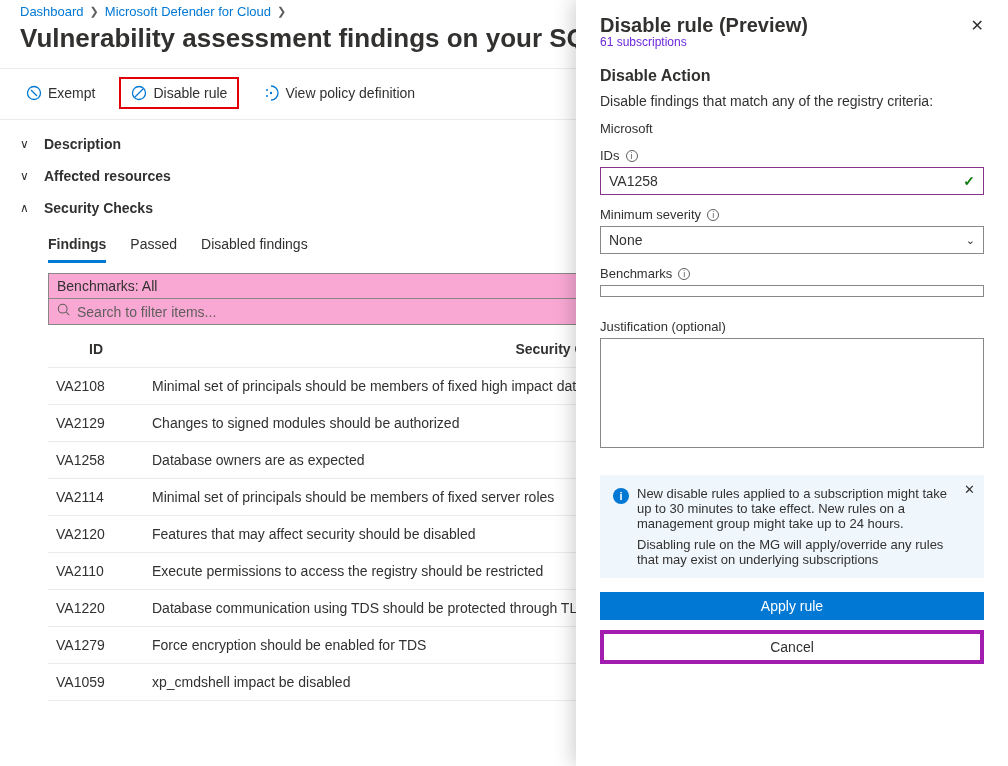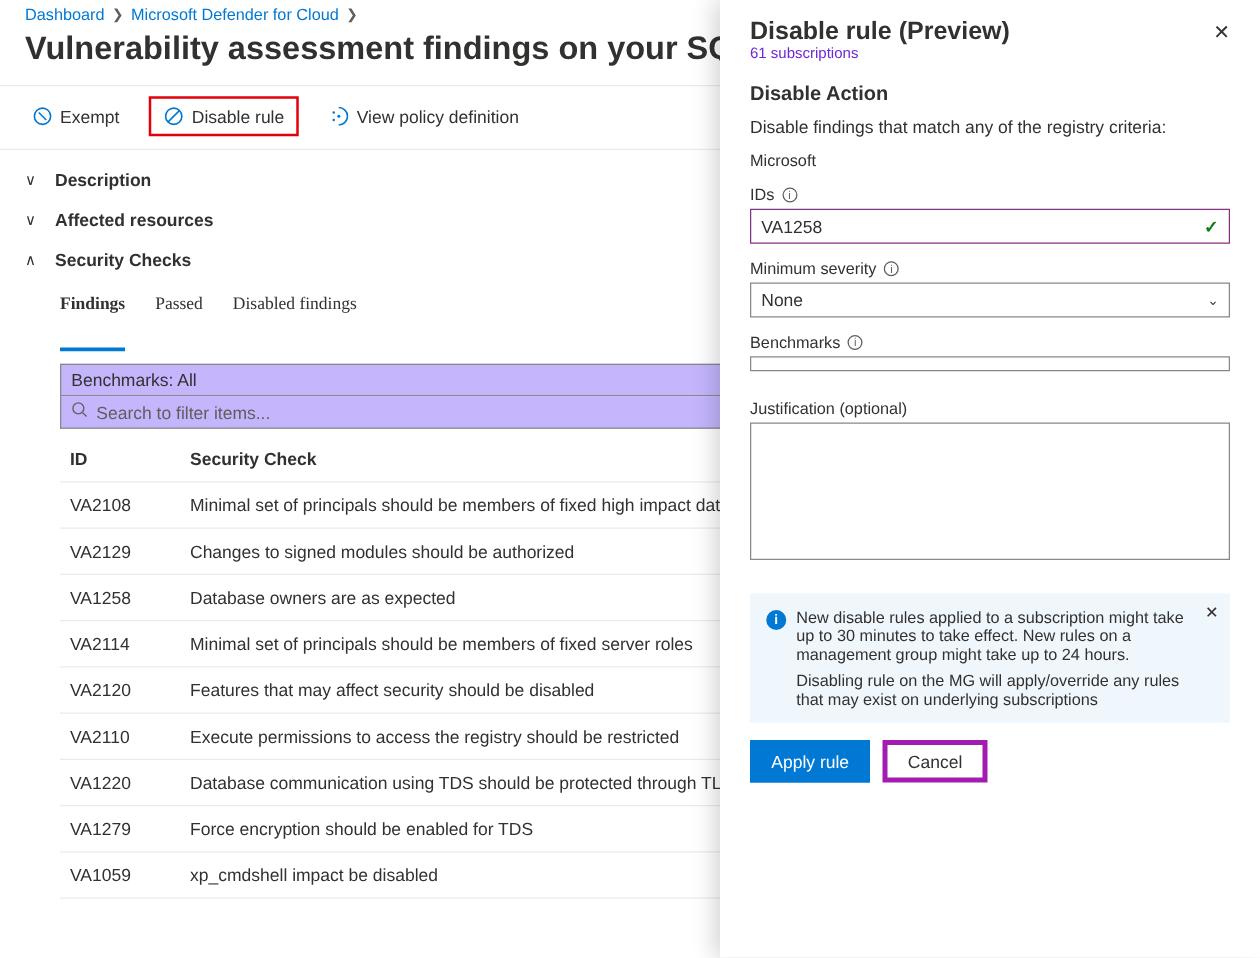--- a/index.html
+++ b/index.html
@@ -15,47 +15,47 @@
   .page-title { font-size: 26px; font-weight: 600; padding: 4px 20px 14px 20px; white-space: nowrap; overflow: hidden; }
   .toolbar { display: flex; align-items: center; gap: 18px; padding: 8px 20px 10px 20px; border-top: 1px solid #edebe9; border-bottom: 1px solid #edebe9; }
   .tbtn { display: flex; align-items: center; gap: 6px; cursor: pointer; font-size: 14px; padding: 4px 6px; }
   .tbtn .ic { width: 16px; height: 16px; display: flex; align-items: center; justify-content: center; }
   .highlight-box { border: 2px solid #e3000b; padding: 2px 4px; }
   .accordion { padding: 8px 20px 0 20px; }
   .acc-row { display: flex; align-items: center; gap: 10px; padding: 8px 0; cursor: pointer; }
   .acc-row .chev { width: 14px; font-size: 12px; }
   .acc-row .lbl { font-weight: 600; }
   .tabs { display: flex; gap: 24px; padding: 6px 6px 0 28px; }
-  .tab { padding: 6px 0 26px 0; cursor: pointer; font-family: Liberation Serif, serif; }
+  .tab { padding: 6px 0 8px 0; cursor: pointer; }
   .tab.active { font-weight: 600; border-bottom: 3px solid #0078d4; }
   .filter-area { padding: 10px 0 0 28px; }
-  .fld { width: 100%; border: 1px solid #8a8886; padding: 4px 8px; font-size: 14px; background: #c4b5fd; }
+  .fld { width: 100%; border: 1px solid #8a8886; padding: 4px 8px; font-size: 14px; background: #f9a8d4; }
   .fld.search { display: flex; align-items: center; gap: 6px; color: #605e5c; border-top: none; }
   .tbl { width: calc(100% - 28px); margin-left: 28px; border-collapse: collapse; margin-top: 6px; }
-  .tbl th { text-align: left; font-weight: 600; font-size: 14px; padding: 10px 8px; border-bottom: 1px solid #edebe9; }
+  .tbl th { text-align: center; font-weight: 600; font-size: 14px; padding: 10px 8px; border-bottom: 1px solid #edebe9; }
   .tbl td { padding: 10px 8px; border-bottom: 1px solid #edebe9; font-size: 14px; white-space: nowrap; overflow: hidden; text-overflow: ellipsis; max-width: 380px; }
   .footer-btns { display: flex; gap: 10px; padding: 30px 0 0 20px; }
   
   .panel { position: absolute; top: 0; right: 0; bottom: 0; width: 432px; background: #fff; box-shadow: -4px 0 18px rgba(0,0,0,0.18); padding: 14px 24px 18px 24px; overflow-y: auto; }
   .panel-title-row { display: flex; align-items: center; justify-content: space-between; }
   .panel-title { font-size: 20px; font-weight: 600; }
   .panel-sub { font-size: 12px; color: #6d28d9; margin-top: -2px; }
   .section-h { font-size: 16px; font-weight: 600; margin-top: 18px; }
   .section-desc { font-size: 14px; margin-top: 8px; }
   .param-lbl { font-size: 13px; margin-top: 12px; display: flex; align-items: center; gap: 6px; }
   .info-ic { width: 12px; height: 12px; border: 1px solid #605e5c; border-radius: 50%; display: inline-flex; align-items: center; justify-content: center; font-size: 9px; color: #605e5c; }
   .input-box { width: 100%; border: 1px solid #8a8886; padding: 5px 8px; font-size: 14px; margin-top: 4px; display: flex; align-items: center; justify-content: space-between; background: #fff; }
   .input-box.ids { border: 1px solid #853187; }
   .check-ic { color: #107c10; font-weight: bold; }
   .select-caret { font-size: 11px; }
   .justify-box { width: 100%; height: 110px; border: 1px solid #8a8886; margin-top: 4px; resize: none; }
   .notice { background: #eff6fc; border: 1px solid #eff6fc; padding: 10px 26px 10px 12px; margin-top: 24px; font-size: 13px; position: relative; display: flex; gap: 8px; }
   .notice .info-fill { width: 16px; height: 16px; background: #0078d4; border-radius: 50%; color: #fff; display: flex; align-items: center; justify-content: center; font-size: 11px; font-weight: bold; flex-shrink: 0; margin-top: 2px; }
   .notice .close-x { position: absolute; top: 6px; right: 8px; cursor: pointer; font-size: 13px; }
-  .panel-actions { display: flex; gap: 10px; margin-top: 14px; }
+  .panel-actions { display: flex; gap: 10px; margin-top: 14px; flex-direction: column; }
   .btn-primary { background: #0078d4; color: #fff; border: 1px solid #0078d4; padding: 5px 16px; cursor: pointer; font-size: 14px; }
   .btn-secondary { background: #fff; color: #323130; border: 4px solid #a21caf; padding: 5px 16px; cursor: pointer; font-size: 14px; }
   .close-panel { cursor: pointer; font-size: 16px; }
 </style>
 </head>
 <body>
 
 <div class="breadcrumb">
   <a>Dashboard</a>
   <span class="chev">❯</span>

